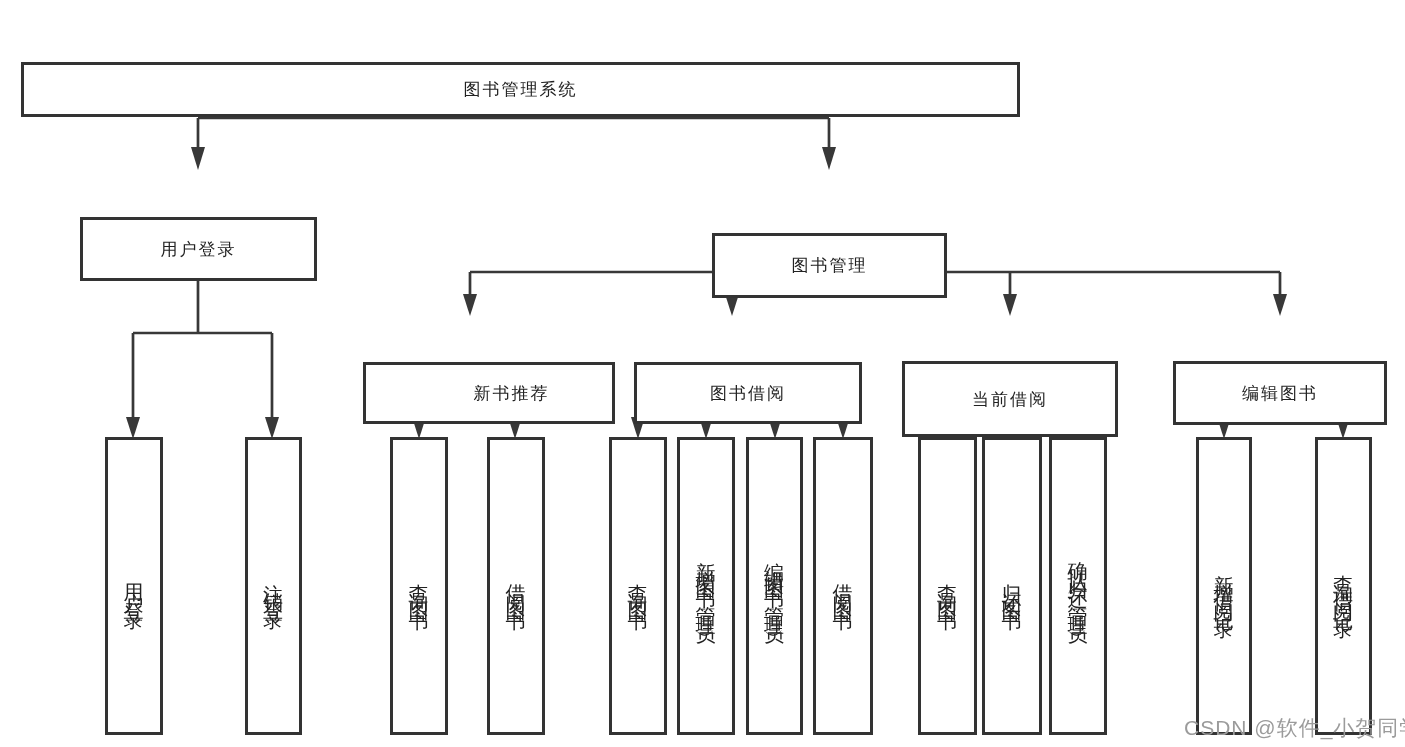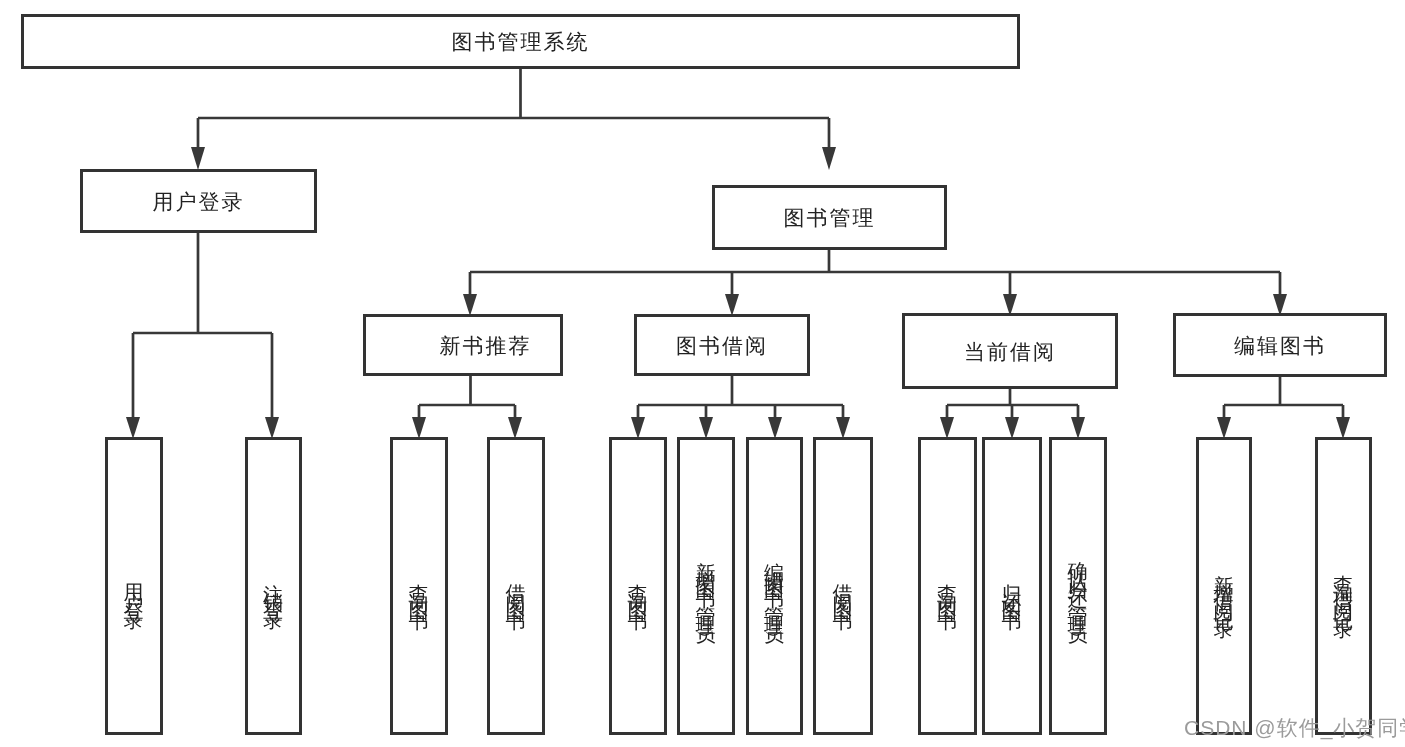--- a/index.html
+++ b/index.html
@@ -20,21 +20,21 @@
     position: absolute;
     box-sizing: border-box;
     background: #ffffff;
     border: 3px solid #333333;
     color: #222222;
     display: flex;
     align-items: center;
     justify-content: center;
     text-align: center;
   }
-  .h { font-size: 21px; letter-spacing: 2px; line-height: 1; }
+  .h { font-size: 17px; letter-spacing: 2px; line-height: 1; margin-top: 48px; }
   .v {
     font-size: 20px;
     writing-mode: vertical-rl;
     letter-spacing: 9px;
     line-height: 1;
     padding: 6px 0;
   }
   .watermark {
     position: absolute;
     left: 1184px;
@@ -93,22 +93,22 @@
       <polygon points="1217,417 1231,417 1224,439"></polygon>
       <polygon points="1336,417 1350,417 1343,439"></polygon>
     </g>
   </svg>
 
   <div class="box h" style="left:21px; top:14px; width:999px; height:55px;">图书管理系统</div>
 
   <div class="box h" style="left:80px; top:169px; width:237px; height:64px;">用户登录</div>
   <div class="box h" style="left:712px; top:185px; width:235px; height:65px;">图书管理</div>
 
-  <div class="box h" style="left:363px; top:314px; width:200px; height:62px;padding-left:45px;">新书推荐</div>
-  <div class="box h" style="left:634px; top:314px; width:176px; height:62px;">图书借阅</div>
+  <div class="box h" style="left:363px; top:314px; width:252px; height:62px;padding-left:45px;">新书推荐</div>
+  <div class="box h" style="left:634px; top:314px; width:228px; height:62px;">图书借阅</div>
   <div class="box h" style="left:902px; top:313px; width:216px; height:76px;">当前借阅</div>
   <div class="box h" style="left:1173px; top:313px; width:214px; height:64px;">编辑图书</div>
 
   <div class="box v" style="left:105px; top:437px; width:58px; height:298px;">用户登录</div>
   <div class="box v" style="left:245px; top:437px; width:57px; height:298px;">注销登录</div>
 
   <div class="box v" style="left:390px; top:437px; width:58px; height:298px;">查询图书</div>
   <div class="box v" style="left:487px; top:437px; width:58px; height:298px;">借阅图书</div>
 
   <div class="box v" style="left:609px; top:437px; width:58px; height:298px;">查询图书</div>

